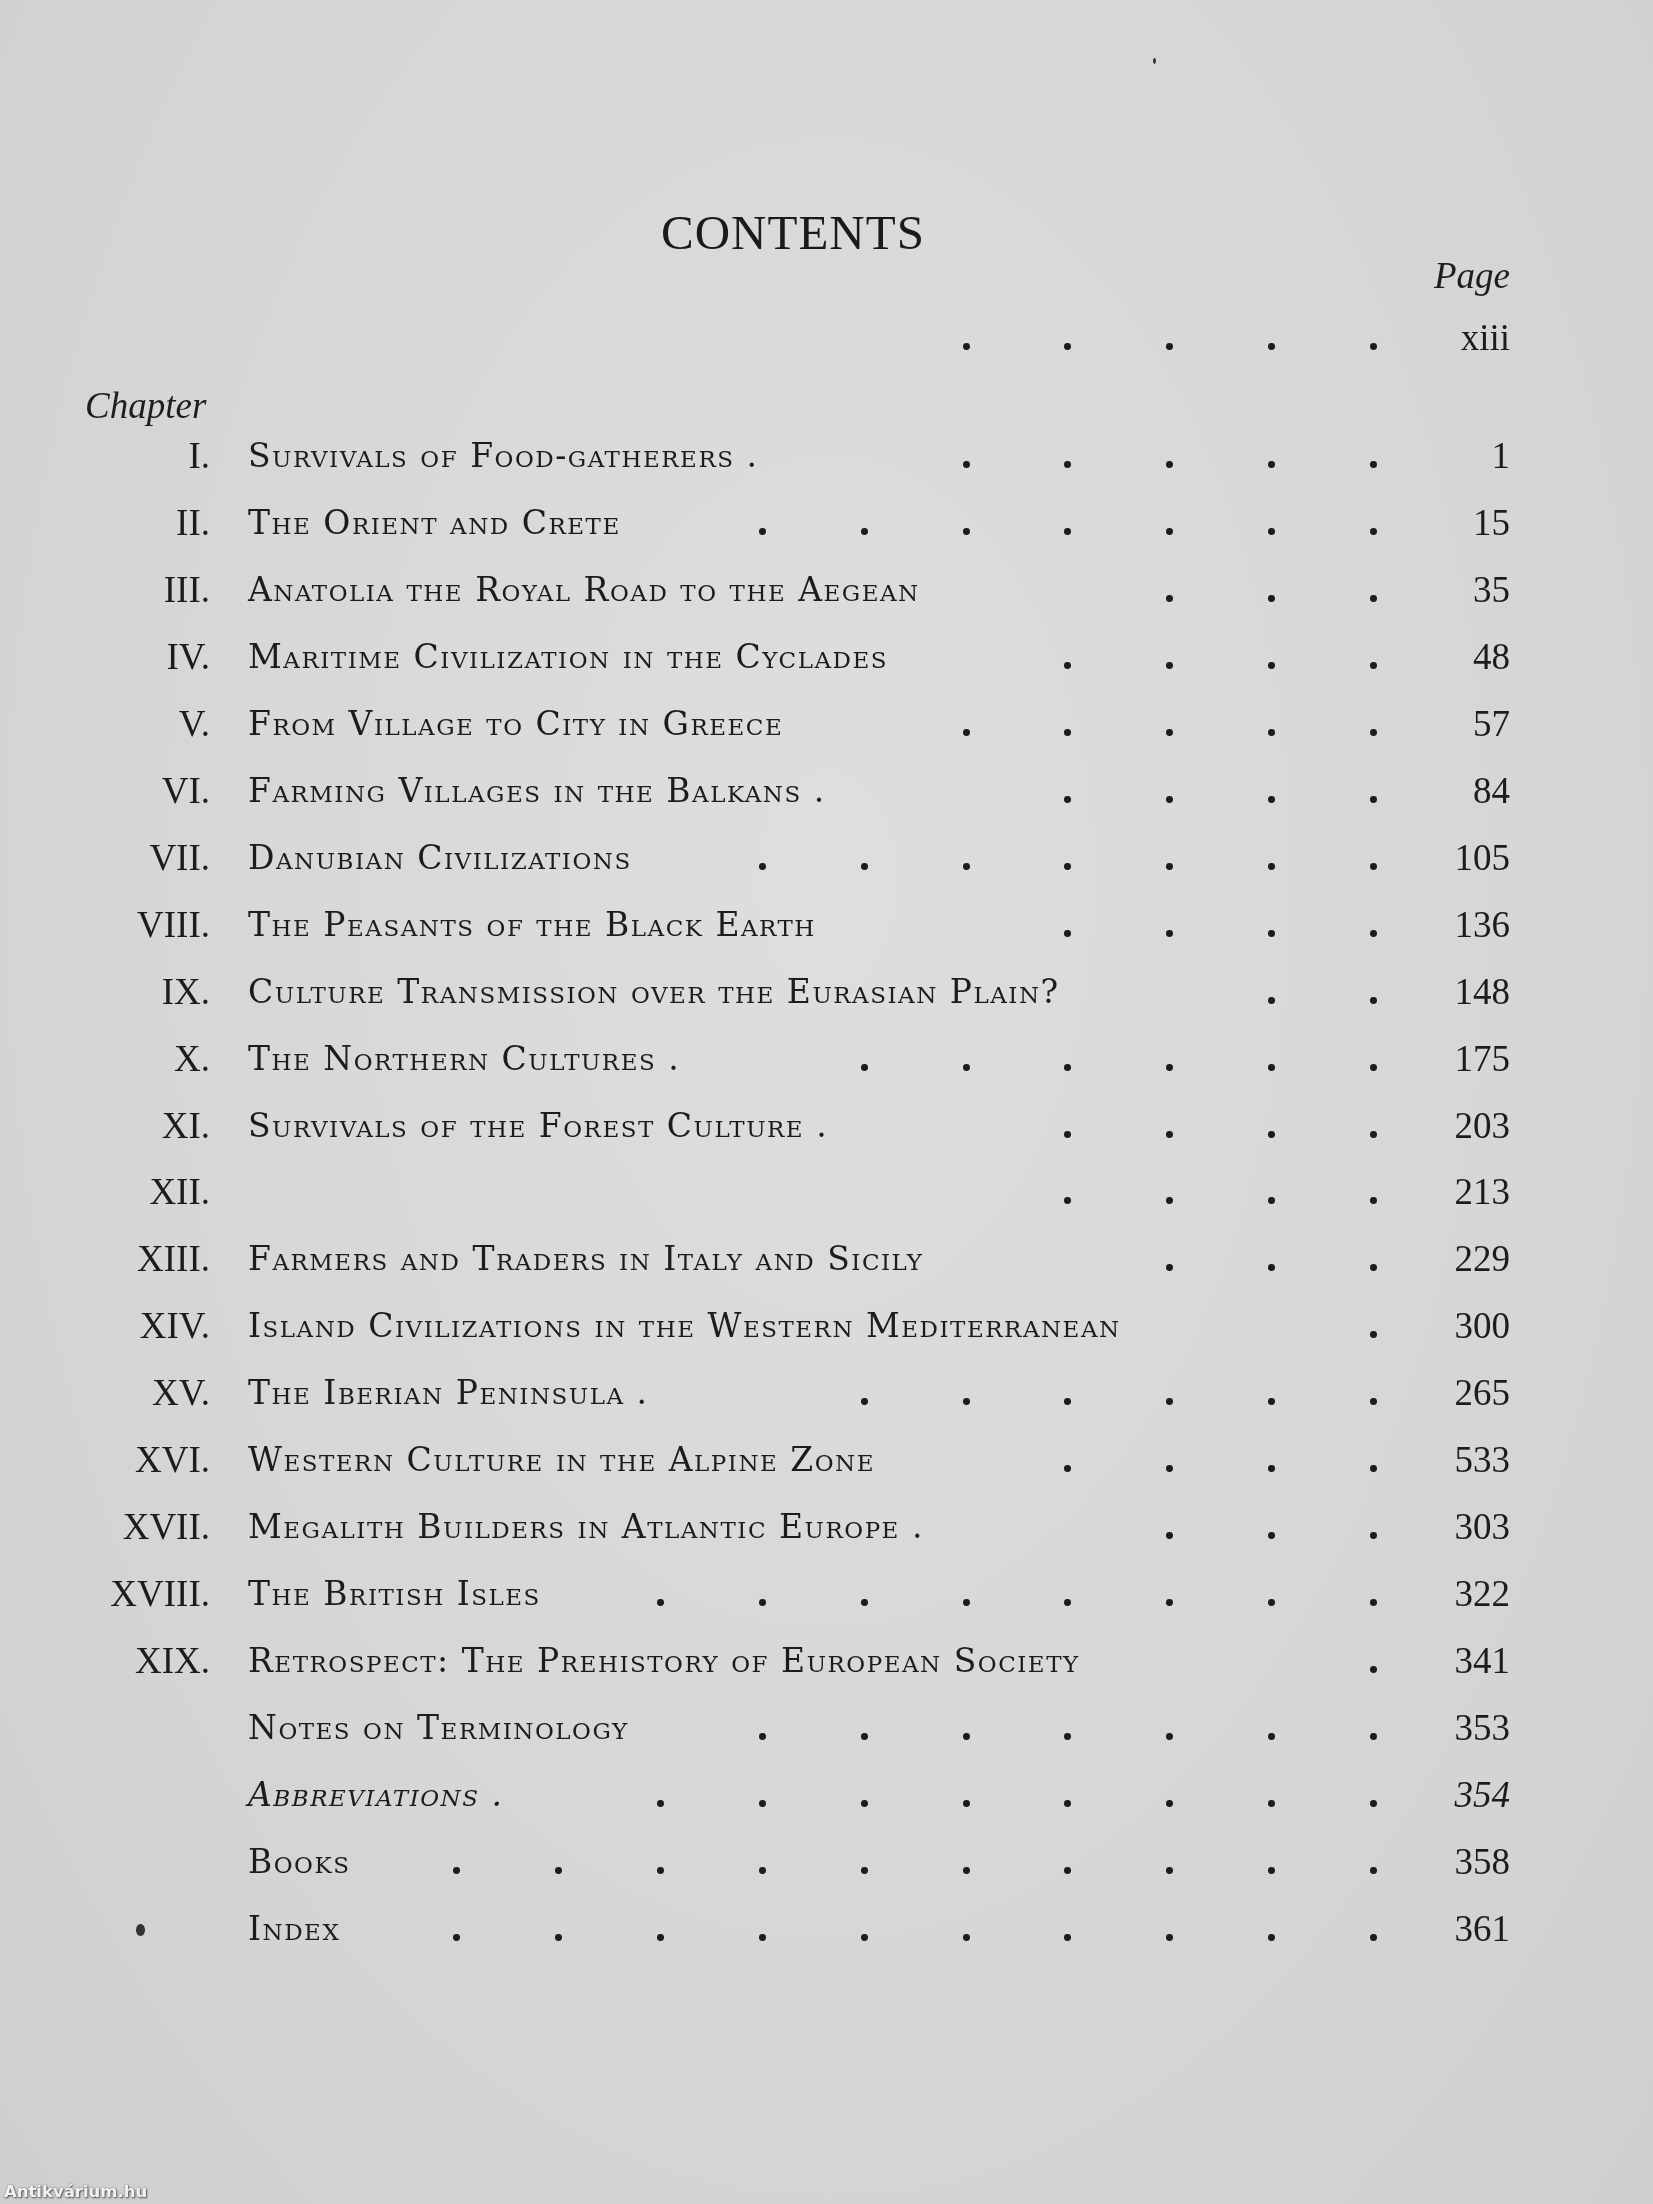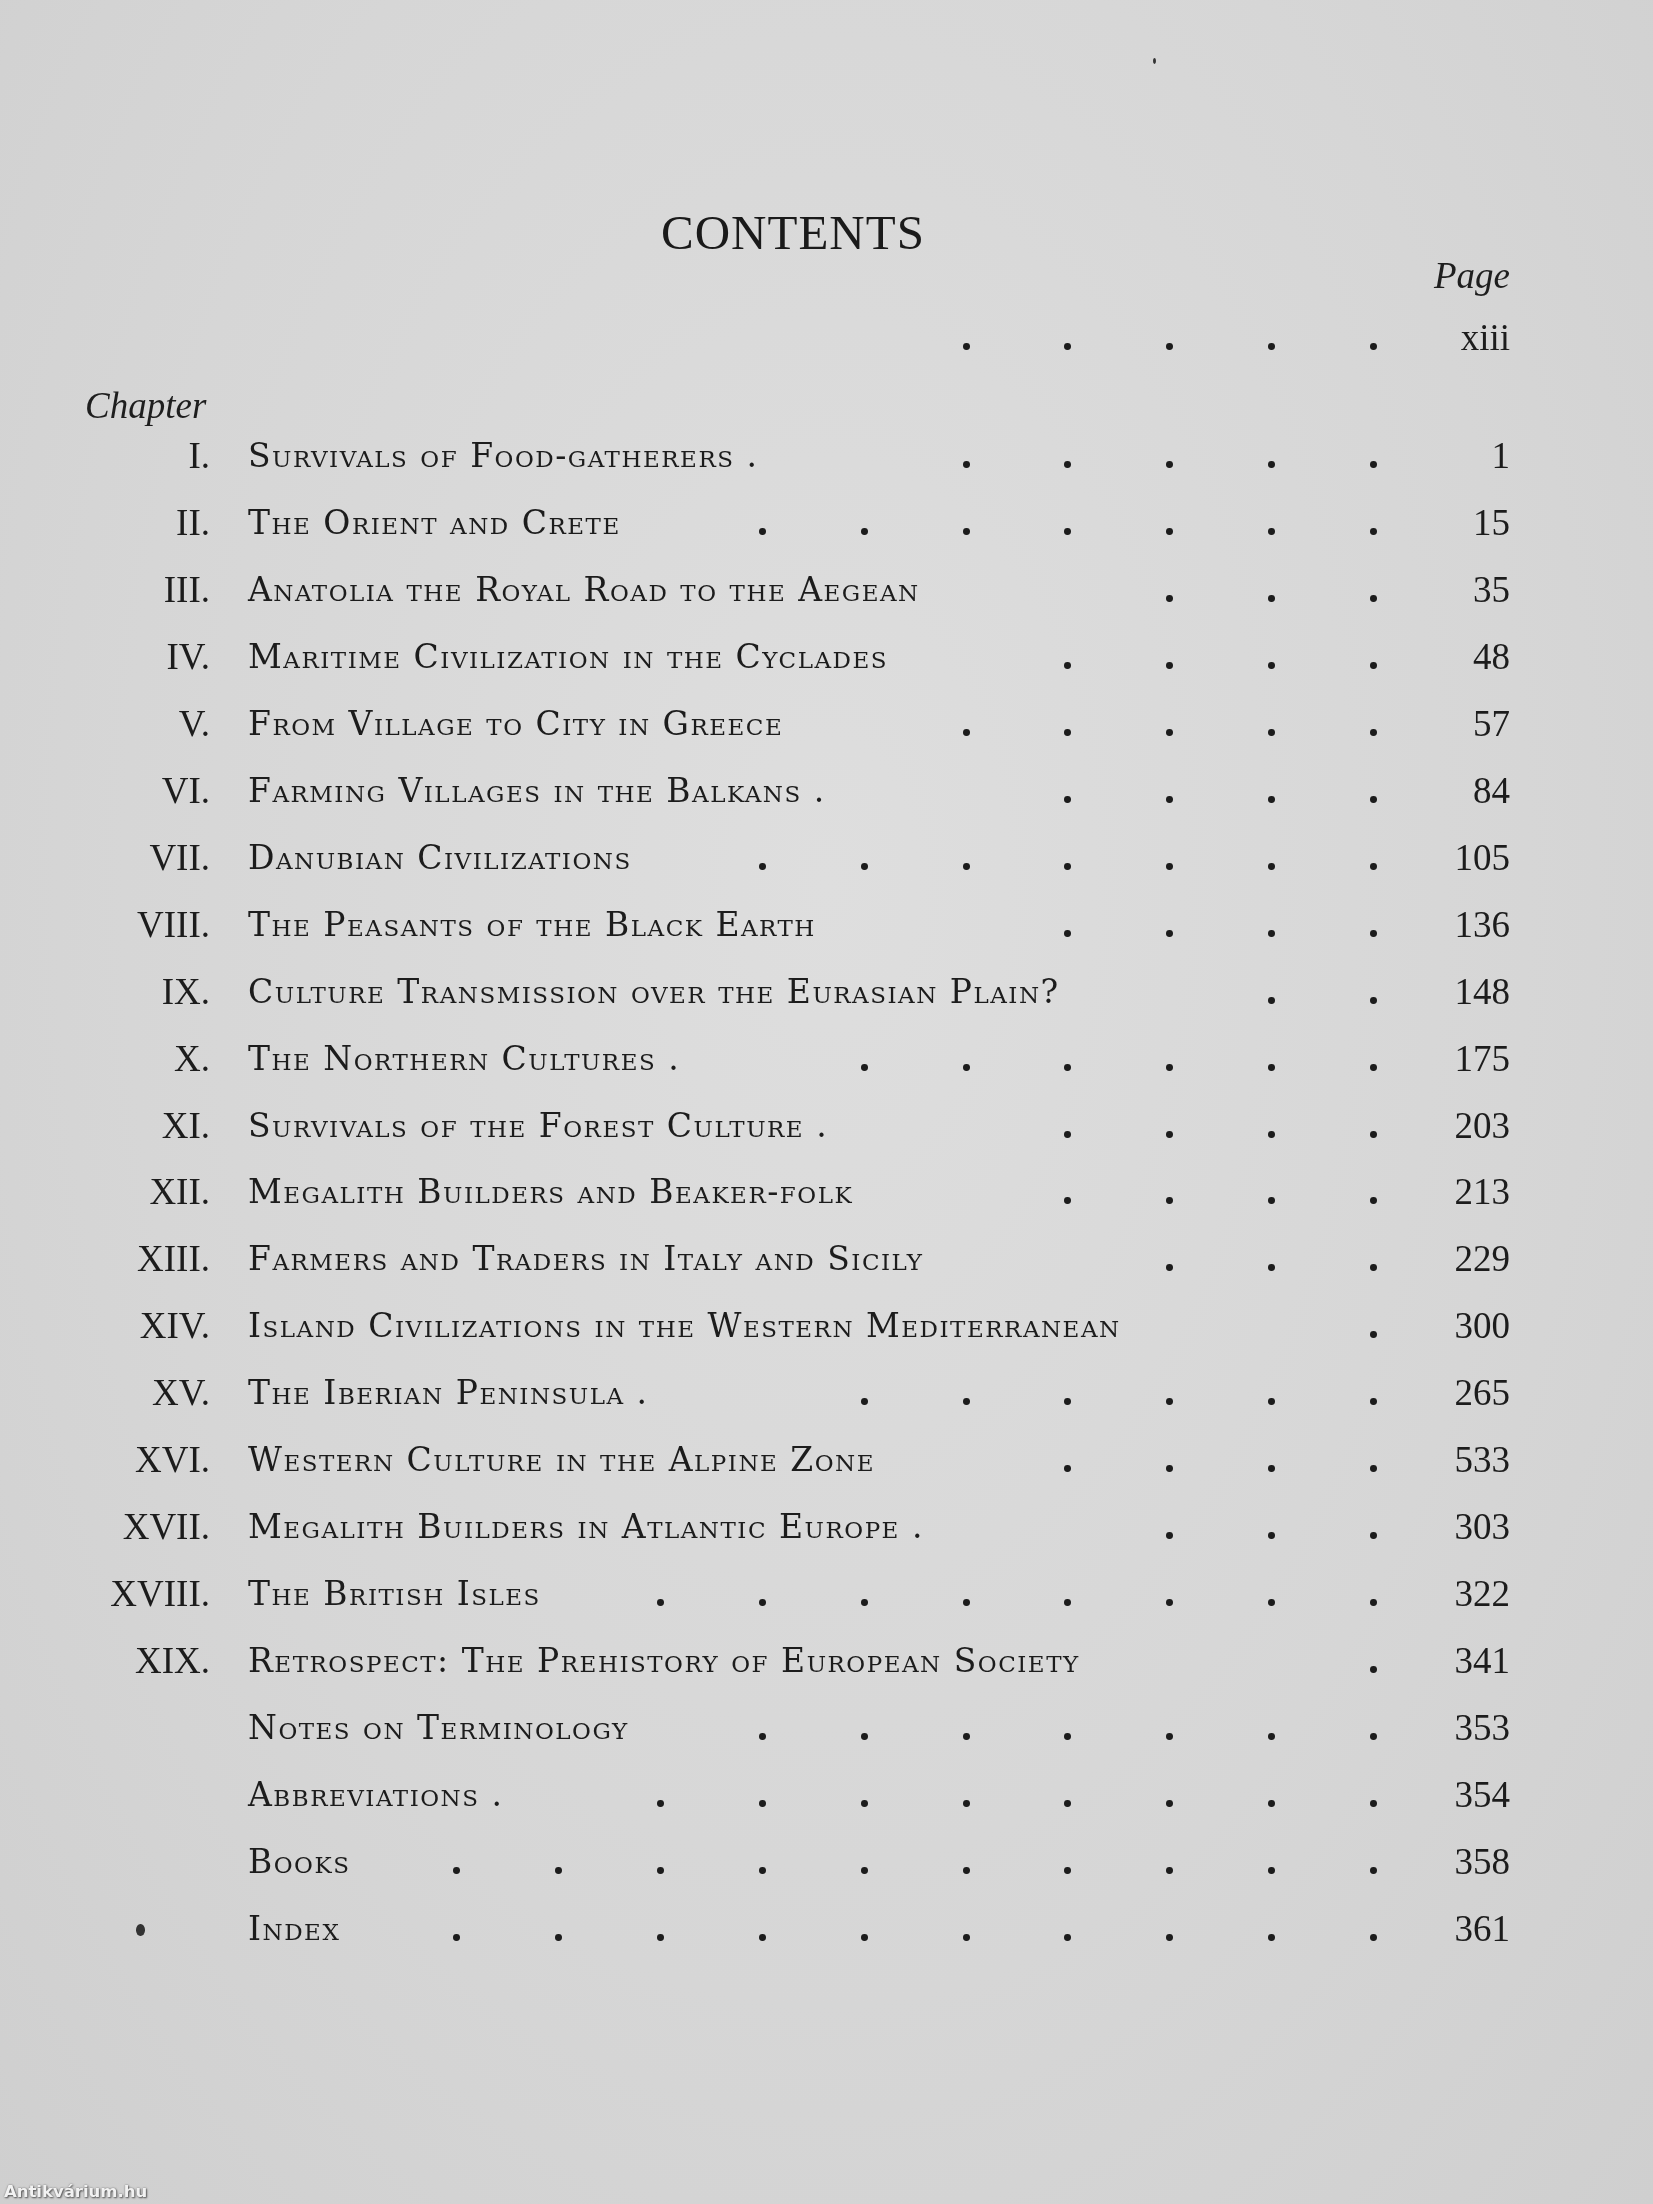--- a/index.html
+++ b/index.html
@@ -257,21 +257,20 @@
     <span class="leaders" style="left: 0px; right: auto; width: 1654px;">
         <span class="dot" style="left: 1064px;"></span>
         <span class="dot" style="left: 1166px;"></span>
         <span class="dot" style="left: 1268px;"></span>
         <span class="dot" style="left: 1370px;"></span>
       </span>
     <span class="pageno">203</span>
   </div>
   <div class="row" style="top:1163px;">
     <span class="numeral">XII.</span>
-    <span class="title">Megalith Builders and Beaker-folk</span>
     <span class="leaders" style="left: 0px; right: auto; width: 1654px;">
         <span class="dot" style="left: 1064px;"></span>
         <span class="dot" style="left: 1166px;"></span>
         <span class="dot" style="left: 1268px;"></span>
         <span class="dot" style="left: 1370px;"></span>
       </span>
     <span class="pageno">213</span>
   </div>
   <div class="row" style="top:1230px;">
     <span class="numeral">XIII.</span>
@@ -355,21 +354,21 @@
         <span class="dot" style="left: 759px;"></span>
         <span class="dot" style="left: 861px;"></span>
         <span class="dot" style="left: 963px;"></span>
         <span class="dot" style="left: 1064px;"></span>
         <span class="dot" style="left: 1166px;"></span>
         <span class="dot" style="left: 1268px;"></span>
         <span class="dot" style="left: 1370px;"></span>
       </span>
     <span class="pageno">353</span>
   </div>
-  <div class="row" style="top:1766px;">
+  <div class="row" style="top:1766px;font-style:italic;">
     <span class="title">Abbreviations .</span>
     <span class="leaders" style="left: 0px; right: auto; width: 1654px;">
         <span class="dot" style="left: 657px;"></span>
         <span class="dot" style="left: 759px;"></span>
         <span class="dot" style="left: 861px;"></span>
         <span class="dot" style="left: 963px;"></span>
         <span class="dot" style="left: 1064px;"></span>
         <span class="dot" style="left: 1166px;"></span>
         <span class="dot" style="left: 1268px;"></span>
         <span class="dot" style="left: 1370px;"></span>

